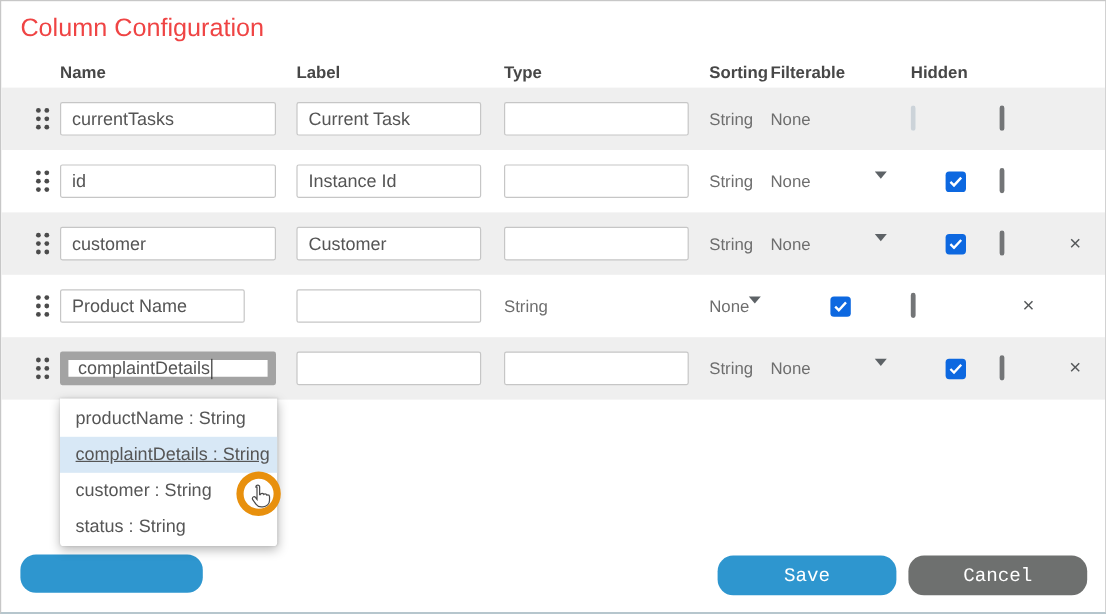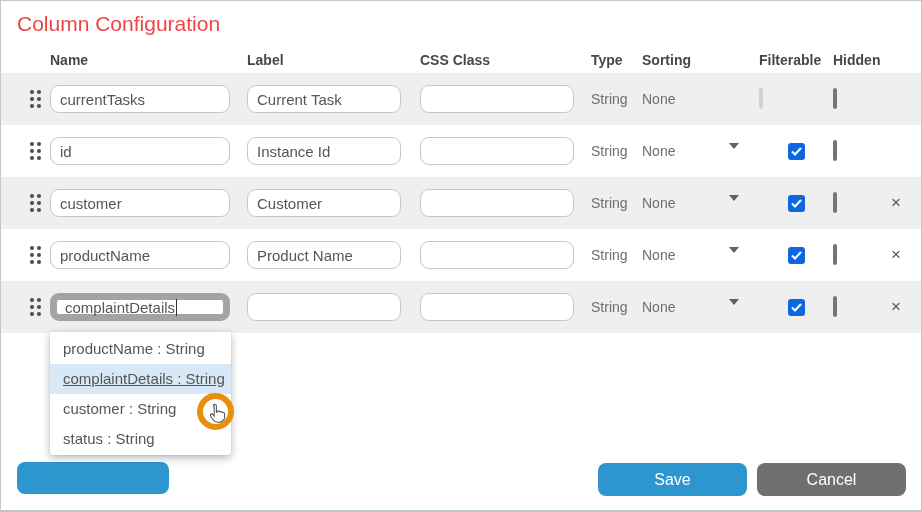--- a/index.html
+++ b/index.html
@@ -30,21 +30,21 @@
   .header-row { margin-top:11px; height:26px; font-size:14px; font-weight:700; color:#474747; }
 
   .row { height:52px; }
   .row.alt { background:#efefef; }
 
   .handle-cell { padding-left:29px; }
   .dots { display:grid; grid-template-columns:4px 4px; grid-auto-rows:4px; gap:3px; width:11px; }
   .dots i { width:4px; height:4px; border-radius:50%; background:#4b4b4b; }
 
   input.cfg, .fake-input {
-    height:28px; border:1px solid #c6c6c6; border-radius:9px;
+    height:28px; border:1px solid #c6c6c6; border-radius:2px;
     font-family:"Liberation Sans", sans-serif;
     font-size:15px; color:#555; padding:0 9px; background:#fff; outline:none;
   }
   .w-name  { width:180px; }
   .w-other { width:154px; }
 
   .fake-input {
     display:flex; align-items:center;
     border:7px solid #a3a3a3; padding:0 8px;
   }
@@ -80,40 +80,39 @@
   .cursor-ring {
     position:absolute; left:196px; top:392px; z-index:10;
     width:37px; height:37px; border:6px solid #e8900d; border-radius:50%;
     background:rgba(255,255,255,.38);
     display:flex; align-items:center; justify-content:center;
   }
   .cursor-ring svg { margin-top:4px; }
 
   
   .btn {
-    position:absolute; height:33px; border:none; border-radius:8px;
-    color:#fff; font-size:16px; font-family:Liberation Sans, sans-serif;
+    position:absolute; height:33px; border:none; border-radius:13px;
+    color:#fff; font-size:16px; font-family:Liberation Mono, monospace;
     display:flex; align-items:center; justify-content:center;
   }
   .btn-hidden { left:16px; top:461px; width:152px; height:32px; background:#2e96cf; z-index:1; }
   .btn-save   { left:597px; top:462px; width:149px; background:#2e96cf; }
   .btn-cancel { left:756px; top:462px; width:149px; background:#6e706f; }
 </style>
 </head>
 <body>
 
 <div class="dialog">
 
   <h1 class="title">Column Configuration</h1>
 
   <div class="grid header-row">
     <div></div>
     <div>Name</div>
     <div>Label</div>
-    <div>CSS Class</div>
     <div>Type</div>
     <div>Sorting</div>
     <div>Filterable</div>
     <div>Hidden</div>
     <div></div>
   </div>
 
   <div class="grid row alt">
     <div class="handle-cell">
       <span class="dots">
@@ -201,21 +200,20 @@
     <div class="handle-cell">
       <span class="dots">
           <i></i>
           <i></i>
           <i></i>
           <i></i>
           <i></i>
           <i></i>
         </span>
     </div>
-    <div><input class="cfg w-name" value="productName" style=""></div>
     <div><input class="cfg w-other" value="Product Name" style=""></div>
     <div><input class="cfg w-other" value="" style=""></div>
     <div class="muted">String</div>
     <div class="muted sorting-cell">
       <span>None</span>
       <span class="arrow"></span>
     </div>
     <div>
         <span class="cb checked">
           <svg width="11" height="9" viewBox="0 0 11 9">

